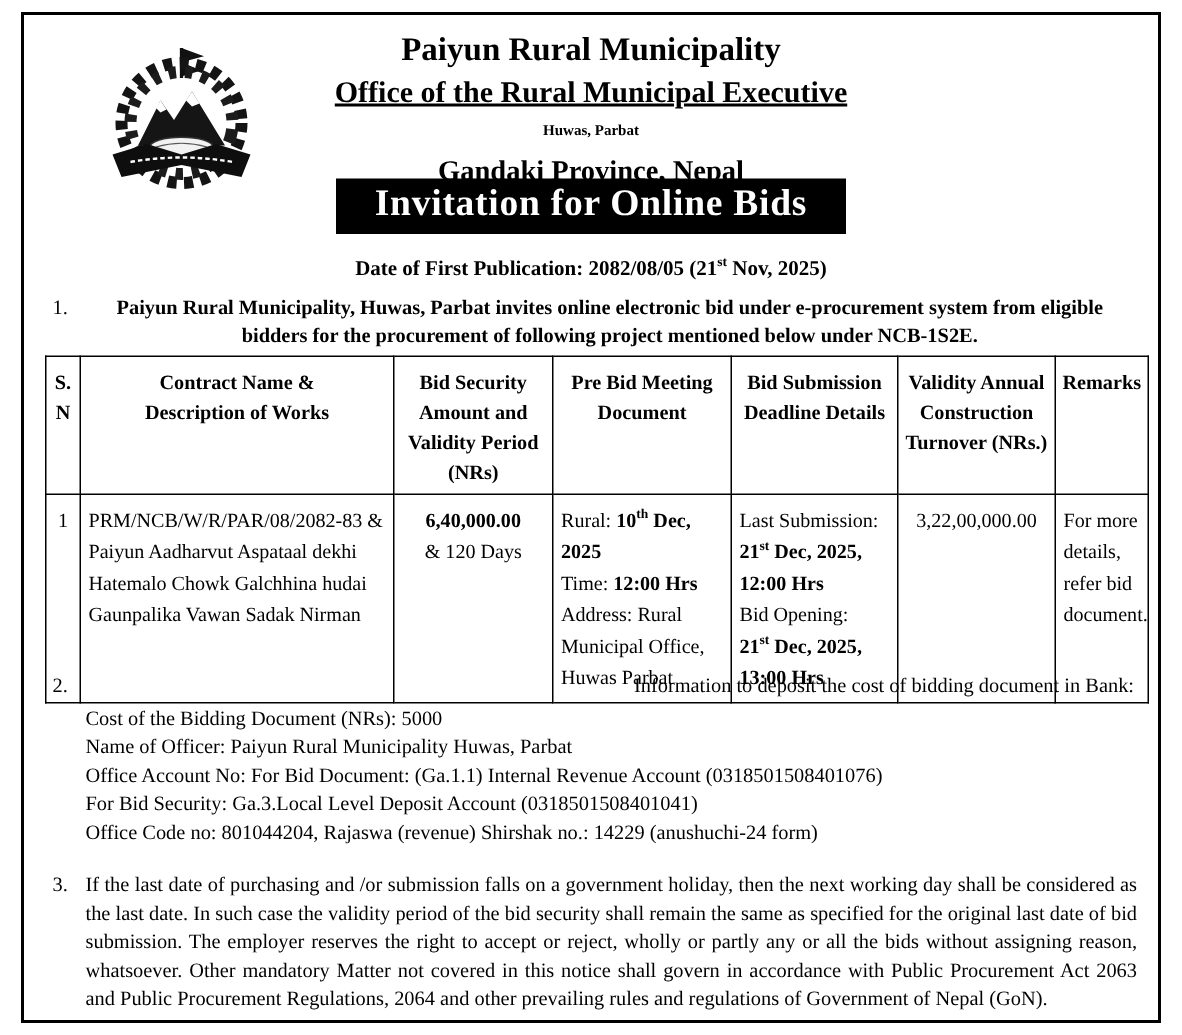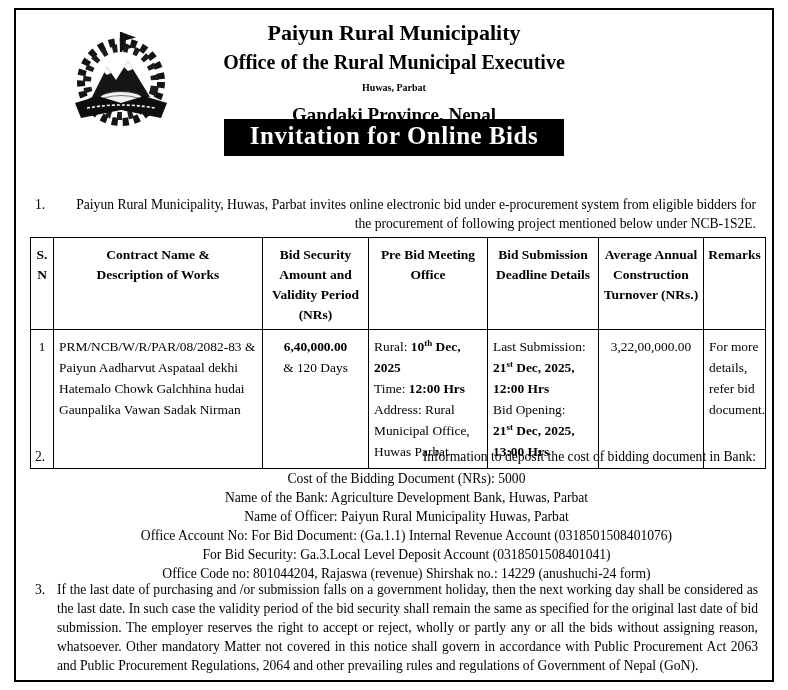--- a/index.html
+++ b/index.html
@@ -19,21 +19,21 @@
   .abs { position: absolute; }
   .center { left: 0; right: 0; text-align: center; }
 
   .seal {
     position: absolute;
     left: 44px; top: 20px;
     width: 122px; height: 102px;
   }
 
   .h-municipality { top: 10px; font-size: 22px; font-weight: bold; }
-  .h-office       { top: 41px; font-size: 20px; font-weight: bold; }
+  .h-office       { top: 41px; font-size: 20px; font-weight: bold; text-decoration: underline; }
   .h-place        { top: 72px; font-size: 10px; font-weight: bold; }
   .h-province     { top: 94px; font-size: 19px; font-weight: bold; }
 
   .banner-wrap { top: 109px; }
   .banner {
     display: inline-block;
     background: #000;
     color: #fff;
     font-size: 25px;
     font-weight: bold;
@@ -46,21 +46,21 @@
 
   .numbered {
     display: flex;
     font-size: 13.6px;
     line-height: 19px;
   }
   .num { width: 22px; flex: 0 0 22px; }
   .numbered .txt { flex: 1; text-align: right; }
 
   .intro { top: 185px; left: 19px; right: 16px; }
-  .intro .txt { text-align: right; }
+  .intro .txt { text-align: center; font-weight: bold; }
 
   table.bids {
     position: absolute;
     left: 14px; top: 227px;
     width: 735px;
     border-collapse: collapse;
     table-layout: fixed;
   }
   table.bids, table.bids th, table.bids td { border: 1.6px solid #000; }
   table.bids th {
@@ -88,21 +88,21 @@
   .col-turnover  { width: 105px; }
   .col-remarks   { width: 62px; }
   td.c { text-align: center; }
   td.remarks-cell { padding: 6px 2px; text-align: left; }
   .b { font-weight: bold; }
   .cline { display: block; }
 
   .sec2 { top: 437px; left: 19px; right: 16px; }
   .sec2 .numbered { line-height: 19px; }
   .sec2-lines { margin-left: 22px; font-size: 13.6px; line-height: 19px; margin-top: 3px; }
-  .sec2-lines div { margin-bottom: 0; text-align: center; }
+  .sec2-lines div { margin-bottom: 0; }
 
   .sec3 { top: 570px; left: 19px; right: 14px; }
   .sec3 .txt { text-align: justify; line-height: 19px; }
 
   .signature {
     top: 688px; right: 16px;
     font-size: 14px;
     font-weight: bold;
   }
 </style>
@@ -136,20 +136,21 @@
 
   <div class="abs center h-municipality">Paiyun Rural Municipality</div>
   <div class="abs center h-office">Office of the Rural Municipal Executive</div>
   <div class="abs center h-place">Huwas, Parbat</div>
   <div class="abs center h-province">Gandaki Province, Nepal</div>
 
   <div class="abs center banner-wrap">
     <span class="banner">Invitation for Online Bids</span>
   </div>
 
+  <div class="abs center pubdate"><span>Date of First Publication: 2082/08/05 (21</span><sup>st</sup><span> Nov, 2025)</span></div>
 
   <div class="abs intro numbered">
     <span class="num">1.</span>
     <span class="txt">Paiyun Rural Municipality, Huwas, Parbat invites online electronic bid under e-procurement system from eligible bidders for the procurement of following project mentioned below under NCB-1S2E.</span>
   </div>
 
   <table class="bids">
     <colgroup>
       <col class="col-sn">
         <col class="col-contract">
@@ -163,24 +164,24 @@
       <tr>
         <th>S.
 N</th>
         <th>Contract Name &amp;
 Description of Works</th>
         <th>Bid Security
 Amount and
 Validity Period
 (NRs)</th>
         <th>Pre Bid Meeting
-Office</th>
+Document</th>
         <th>Bid Submission
 Deadline Details</th>
-        <th>Average Annual
+        <th>Validity Annual
 Construction
 Turnover (NRs.)</th>
         <th>Remarks</th>
       </tr>
     </thead>
     <tbody>
       <tr>
         <td class="c">1</td>
         <td>PRM/NCB/W/R/PAR/08/2082-83 &amp; Paiyun Aadharvut Aspataal dekhi Hatemalo Chowk Galchhina hudai Gaunpalika Vawan Sadak Nirman</td>
         <td class="c">
@@ -206,21 +207,20 @@
     </tbody>
   </table>
 
   <div class="abs sec2">
     <div class="numbered">
       <span class="num">2.</span>
       <span class="txt">Information to deposit the cost of bidding document in Bank:</span>
     </div>
     <div class="sec2-lines">
       <div>Cost of the Bidding Document (NRs): 5000</div>
-      <div>Name of the Bank: Agriculture Development Bank, Huwas, Parbat</div>
       <div>Name of Officer: Paiyun Rural Municipality Huwas, Parbat</div>
       <div>Office Account No: For Bid Document: (Ga.1.1) Internal Revenue Account (0318501508401076)</div>
       <div>For Bid Security: Ga.3.Local Level Deposit Account (0318501508401041)</div>
       <div>Office Code no: 801044204, Rajaswa (revenue) Shirshak no.: 14229 (anushuchi-24 form)</div>
     </div>
   </div>
 
   <div class="abs sec3 numbered">
     <span class="num">3.</span>
     <span class="txt">If the last date of purchasing and /or submission falls on a government holiday, then the next working day shall be considered as the last date. In such case the validity period of the bid security shall remain the same as specified for the original last date of bid submission. The employer reserves the right to accept or reject, wholly or partly any or all the bids without assigning reason, whatsoever. Other mandatory Matter not covered in this notice shall govern in accordance with Public Procurement Act 2063 and Public Procurement Regulations, 2064 and other prevailing rules and regulations of Government of Nepal (GoN).</span>

